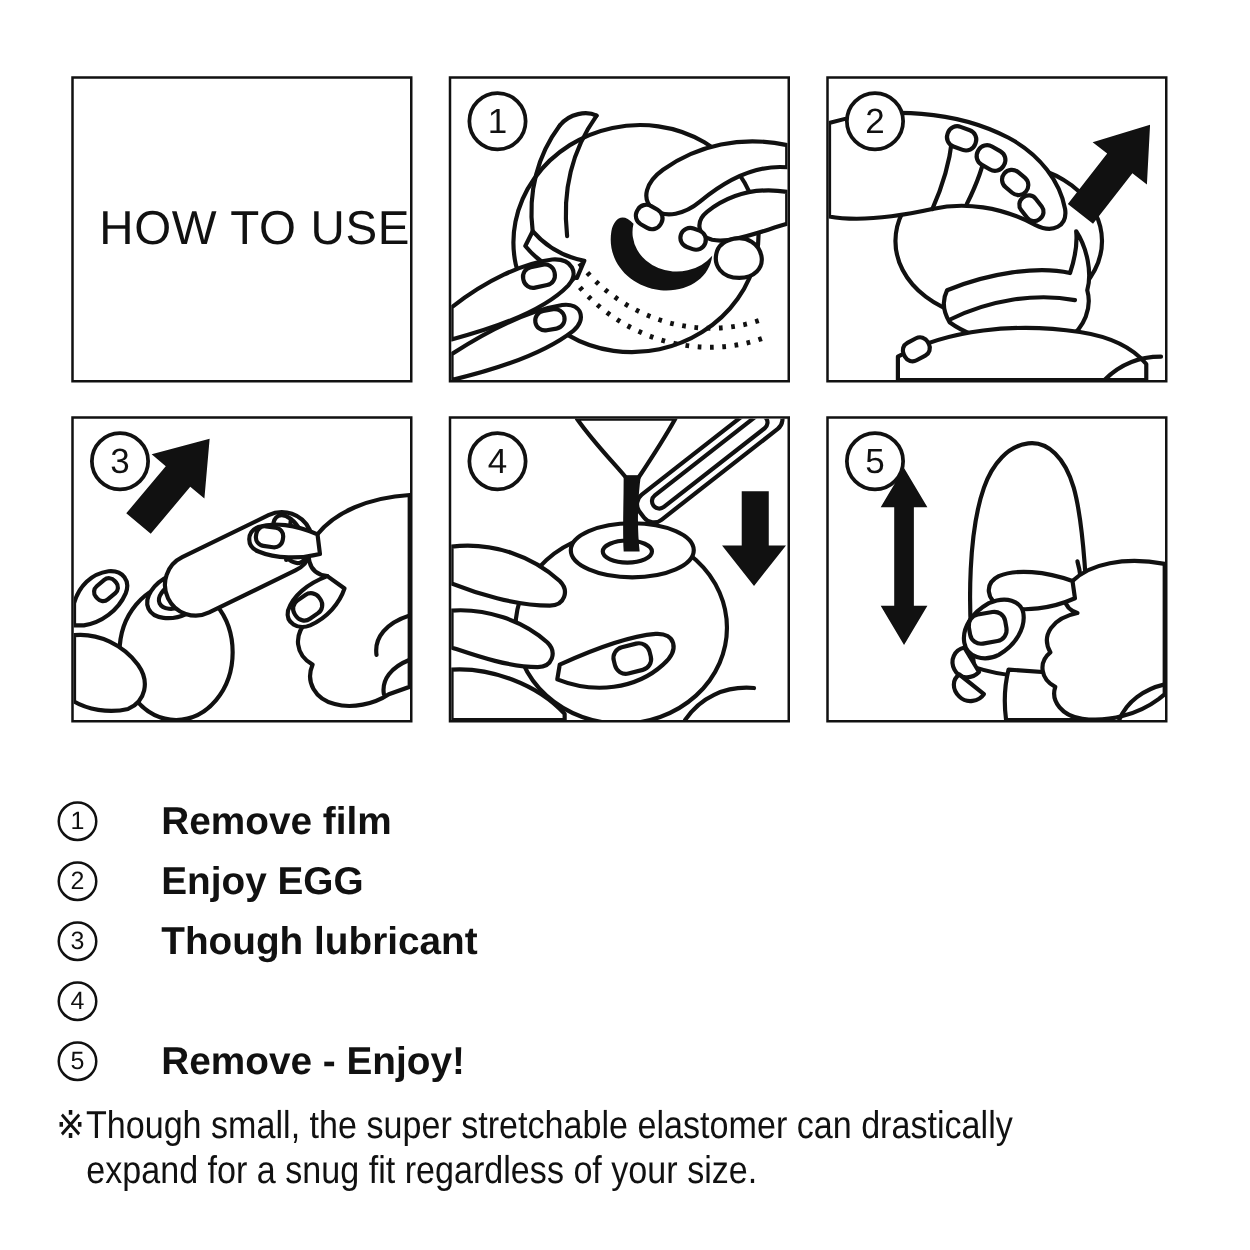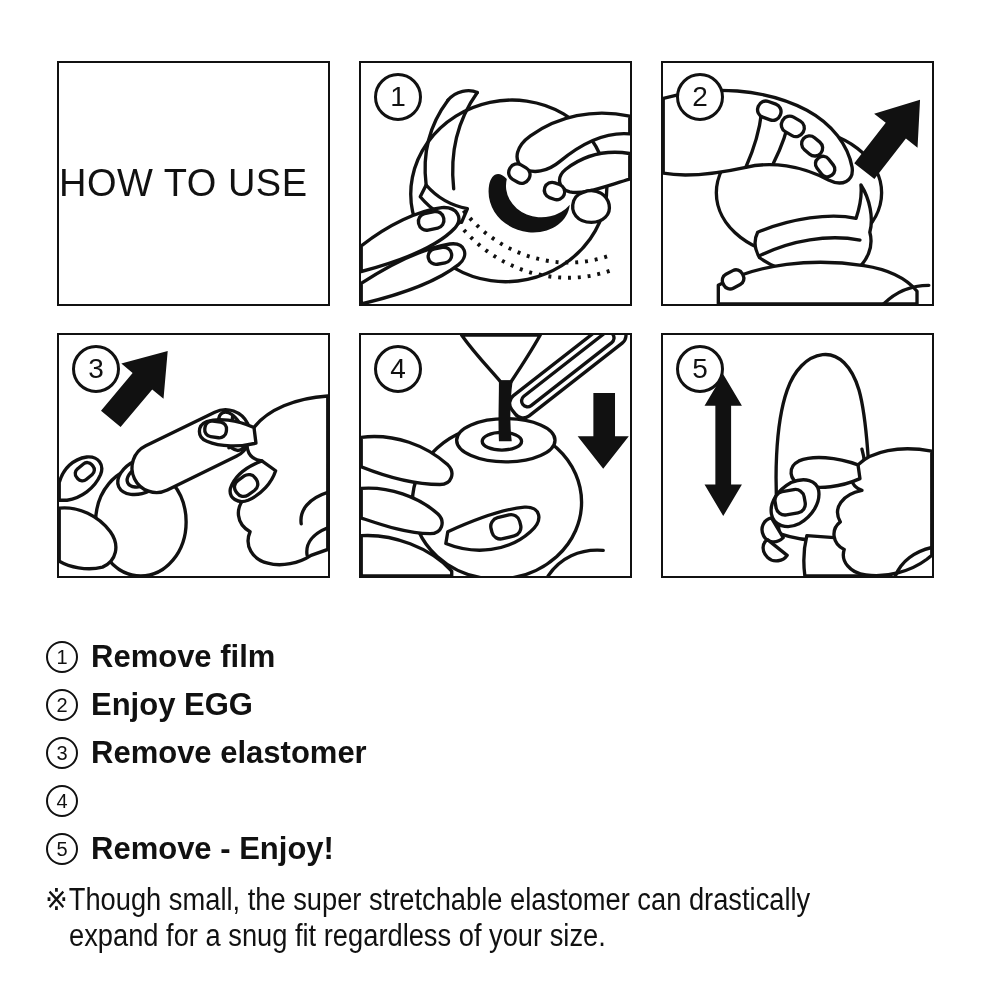--- a/index.html
+++ b/index.html
@@ -9,28 +9,28 @@
          box-sizing:border-box;background:#fff;}
   .art{position:absolute;left:0;top:0;width:100%;height:100%;display:block;}
   .art .s{fill:#fff;stroke:#111;stroke-width:3.4;stroke-linejoin:round;stroke-linecap:round;}
   .art .ln{fill:none;stroke:#111;stroke-width:3.4;stroke-linejoin:round;stroke-linecap:round;}
   .art .k{fill:#111;stroke:none;}
   .art .dots{fill:none;stroke:#111;stroke-width:4;stroke-dasharray:3 7;stroke-linecap:butt;}
   .pnum{position:absolute;left:13px;top:10px;width:42px;height:42px;border:3px solid #111;
         border-radius:50%;display:flex;align-items:center;justify-content:center;
         font-size:28px;font-weight:400;background:#fff;z-index:3;}
   .title-box{position:absolute;left:0;top:0;width:100%;height:100%;
-             display:flex;align-items:center;justify-content:flex-start;}
+             display:flex;align-items:center;justify-content:flex-end;}
   .title-text{font-size:38px;font-weight:400;letter-spacing:0.5px;white-space:nowrap;}
   .instructions{position:absolute;left:46px;top:640px;}
   .item{display:flex;align-items:center;height:34px;margin-bottom:14px;}
   .lnum{width:28px;height:28px;border:2.5px solid #111;border-radius:50%;
         display:flex;align-items:center;justify-content:center;flex:0 0 auto;
         font-size:20px;font-weight:400;margin-right:13px;}
-  .llabel{font-size:31px;font-weight:700;white-space:nowrap;}
+  .llabel{font-size:31px;font-weight:700;white-space:nowrap;margin-left:38px;}
   .note{position:absolute;left:45px;top:882px;font-size:31px;font-weight:400;line-height:36px;}
   .note-row{transform:scaleX(0.88);transform-origin:0 0;white-space:nowrap;}
   .note-row.second{margin-left:24px;}
   .note-marker{margin-right:1px;}
 </style>
 </head>
 <body>
 
 <div class="sheet">
 
@@ -176,21 +176,21 @@
     <div class="item">
       <span class="lnum">1</span>
       <span class="llabel">Remove film</span>
     </div>
     <div class="item">
       <span class="lnum">2</span>
       <span class="llabel">Enjoy EGG</span>
     </div>
     <div class="item">
       <span class="lnum">3</span>
-      <span class="llabel">Remove elastomer</span>
+      <span class="llabel">Though lubricant</span>
     </div>
     <div class="item">
       <span class="lnum">4</span>
     </div>
     <div class="item">
       <span class="lnum">5</span>
       <span class="llabel">Remove - Enjoy!</span>
     </div>
   </div>
 

